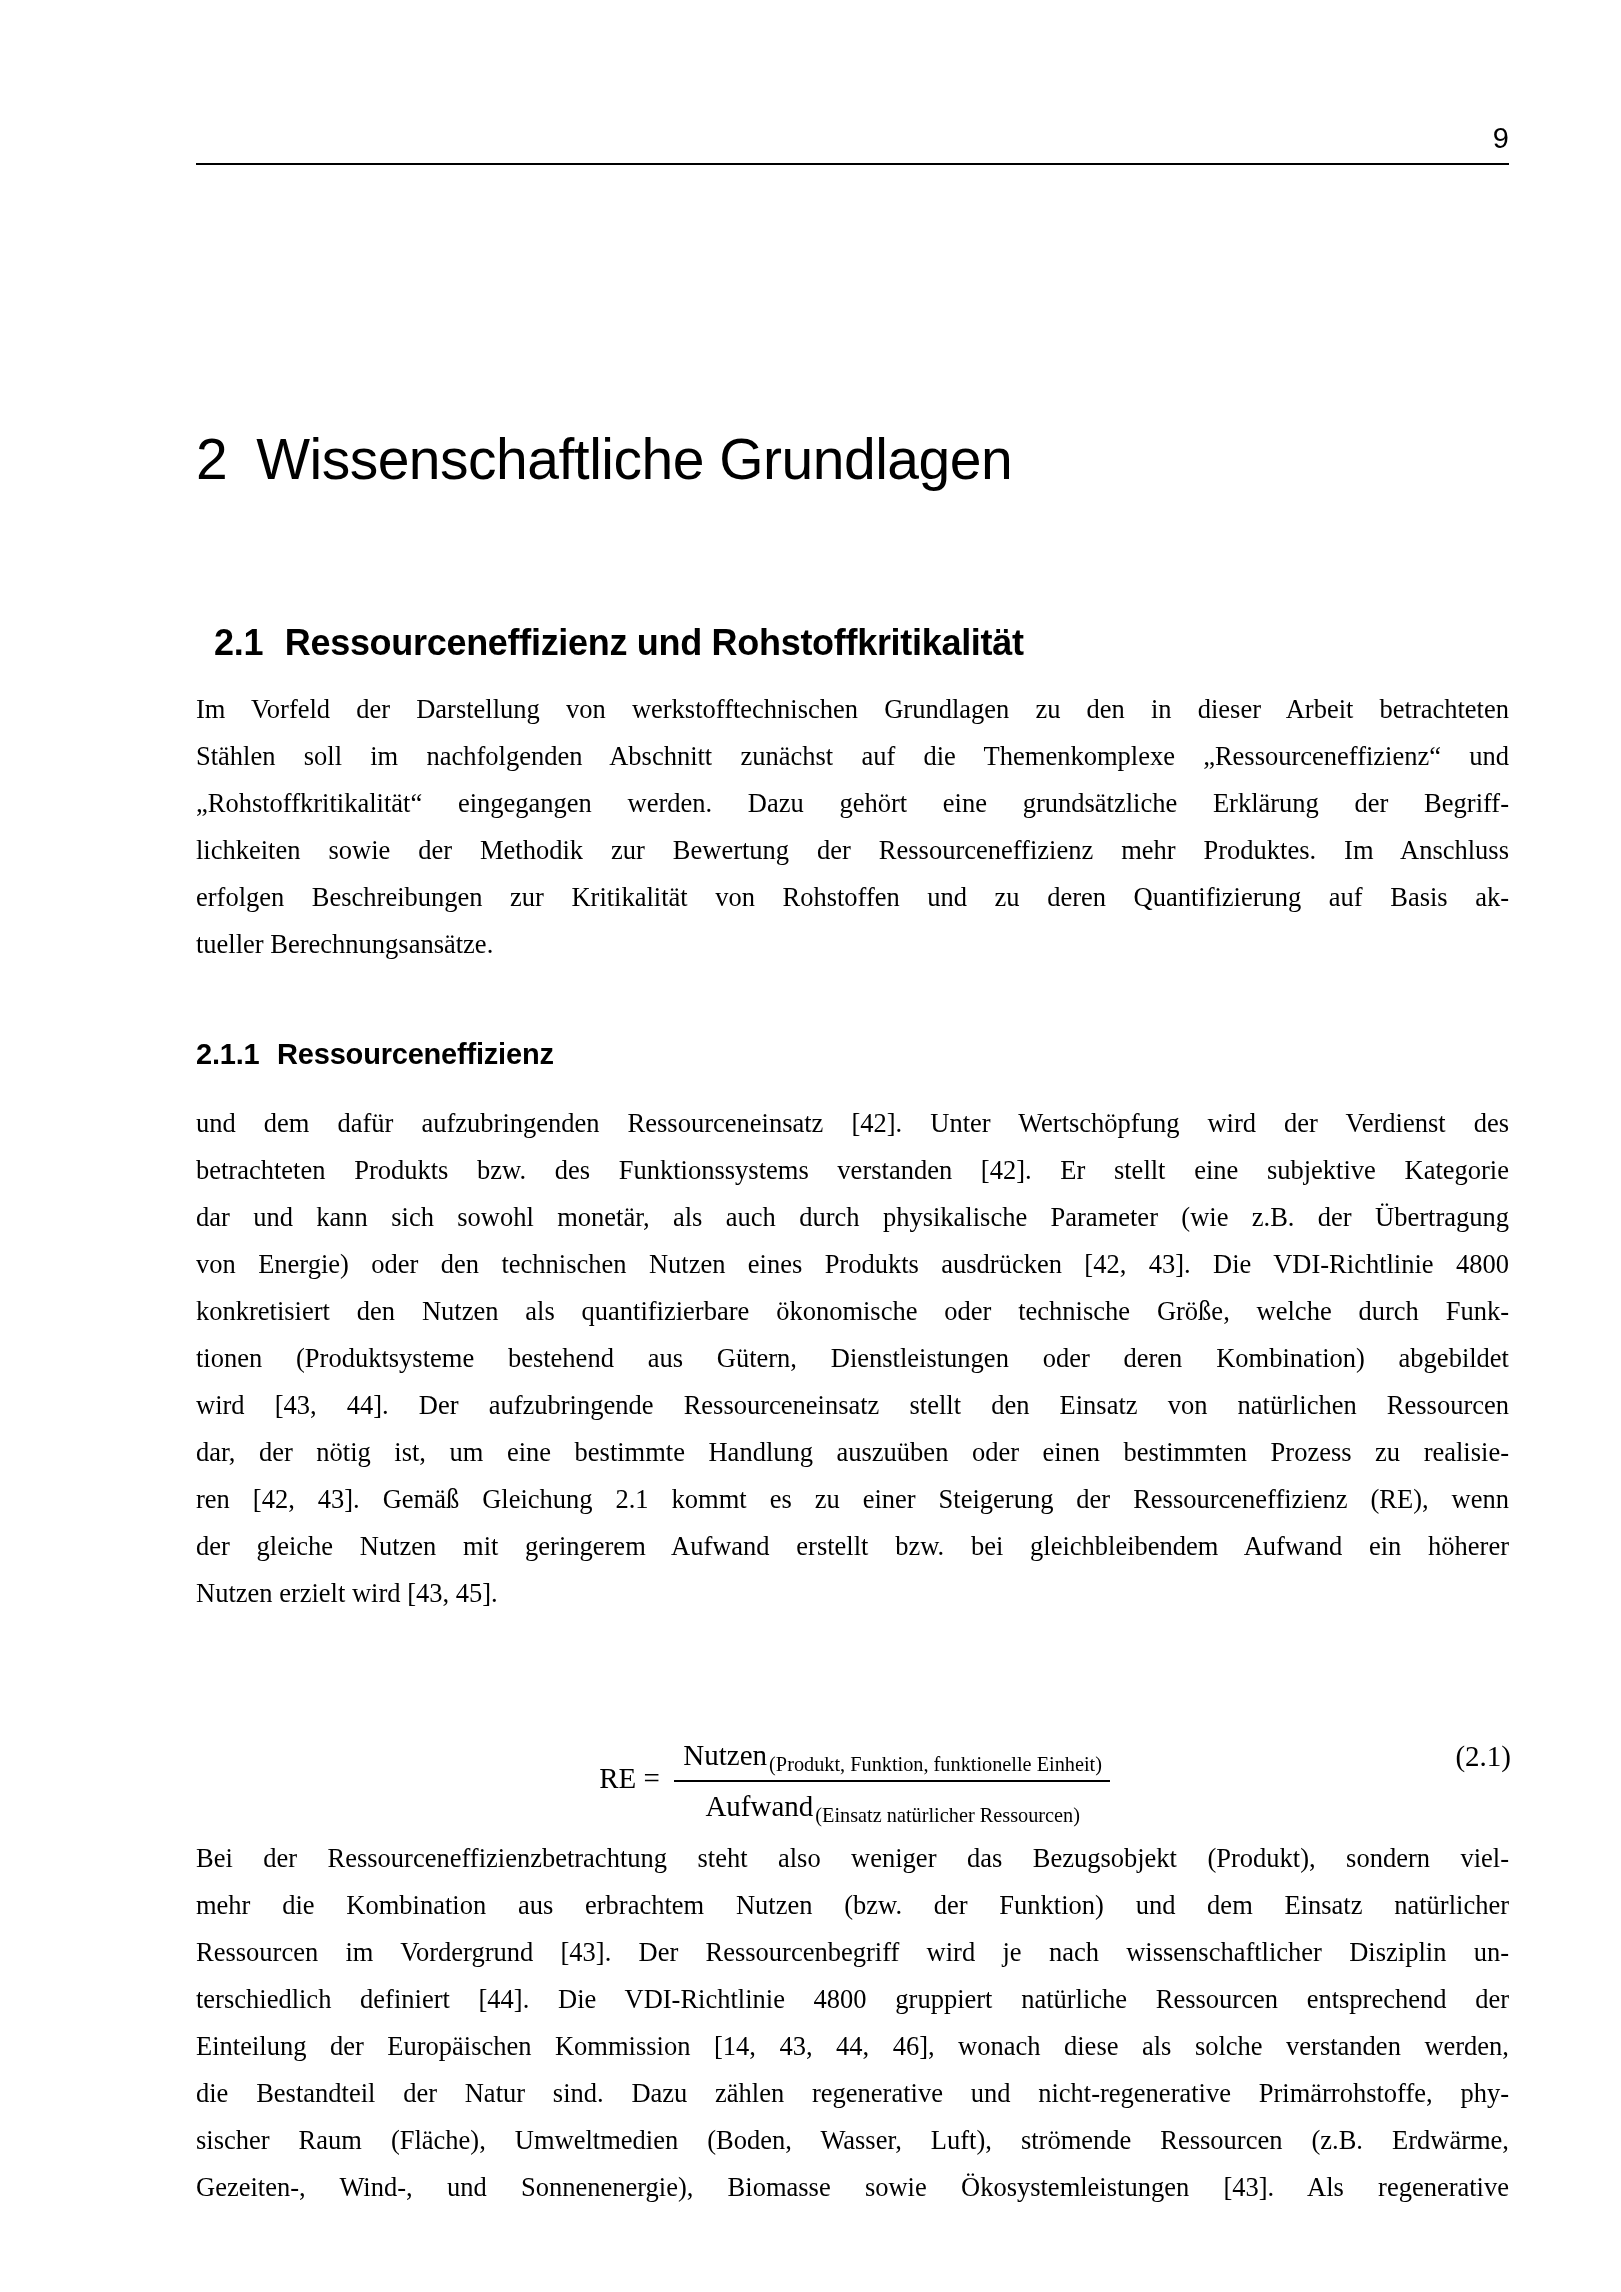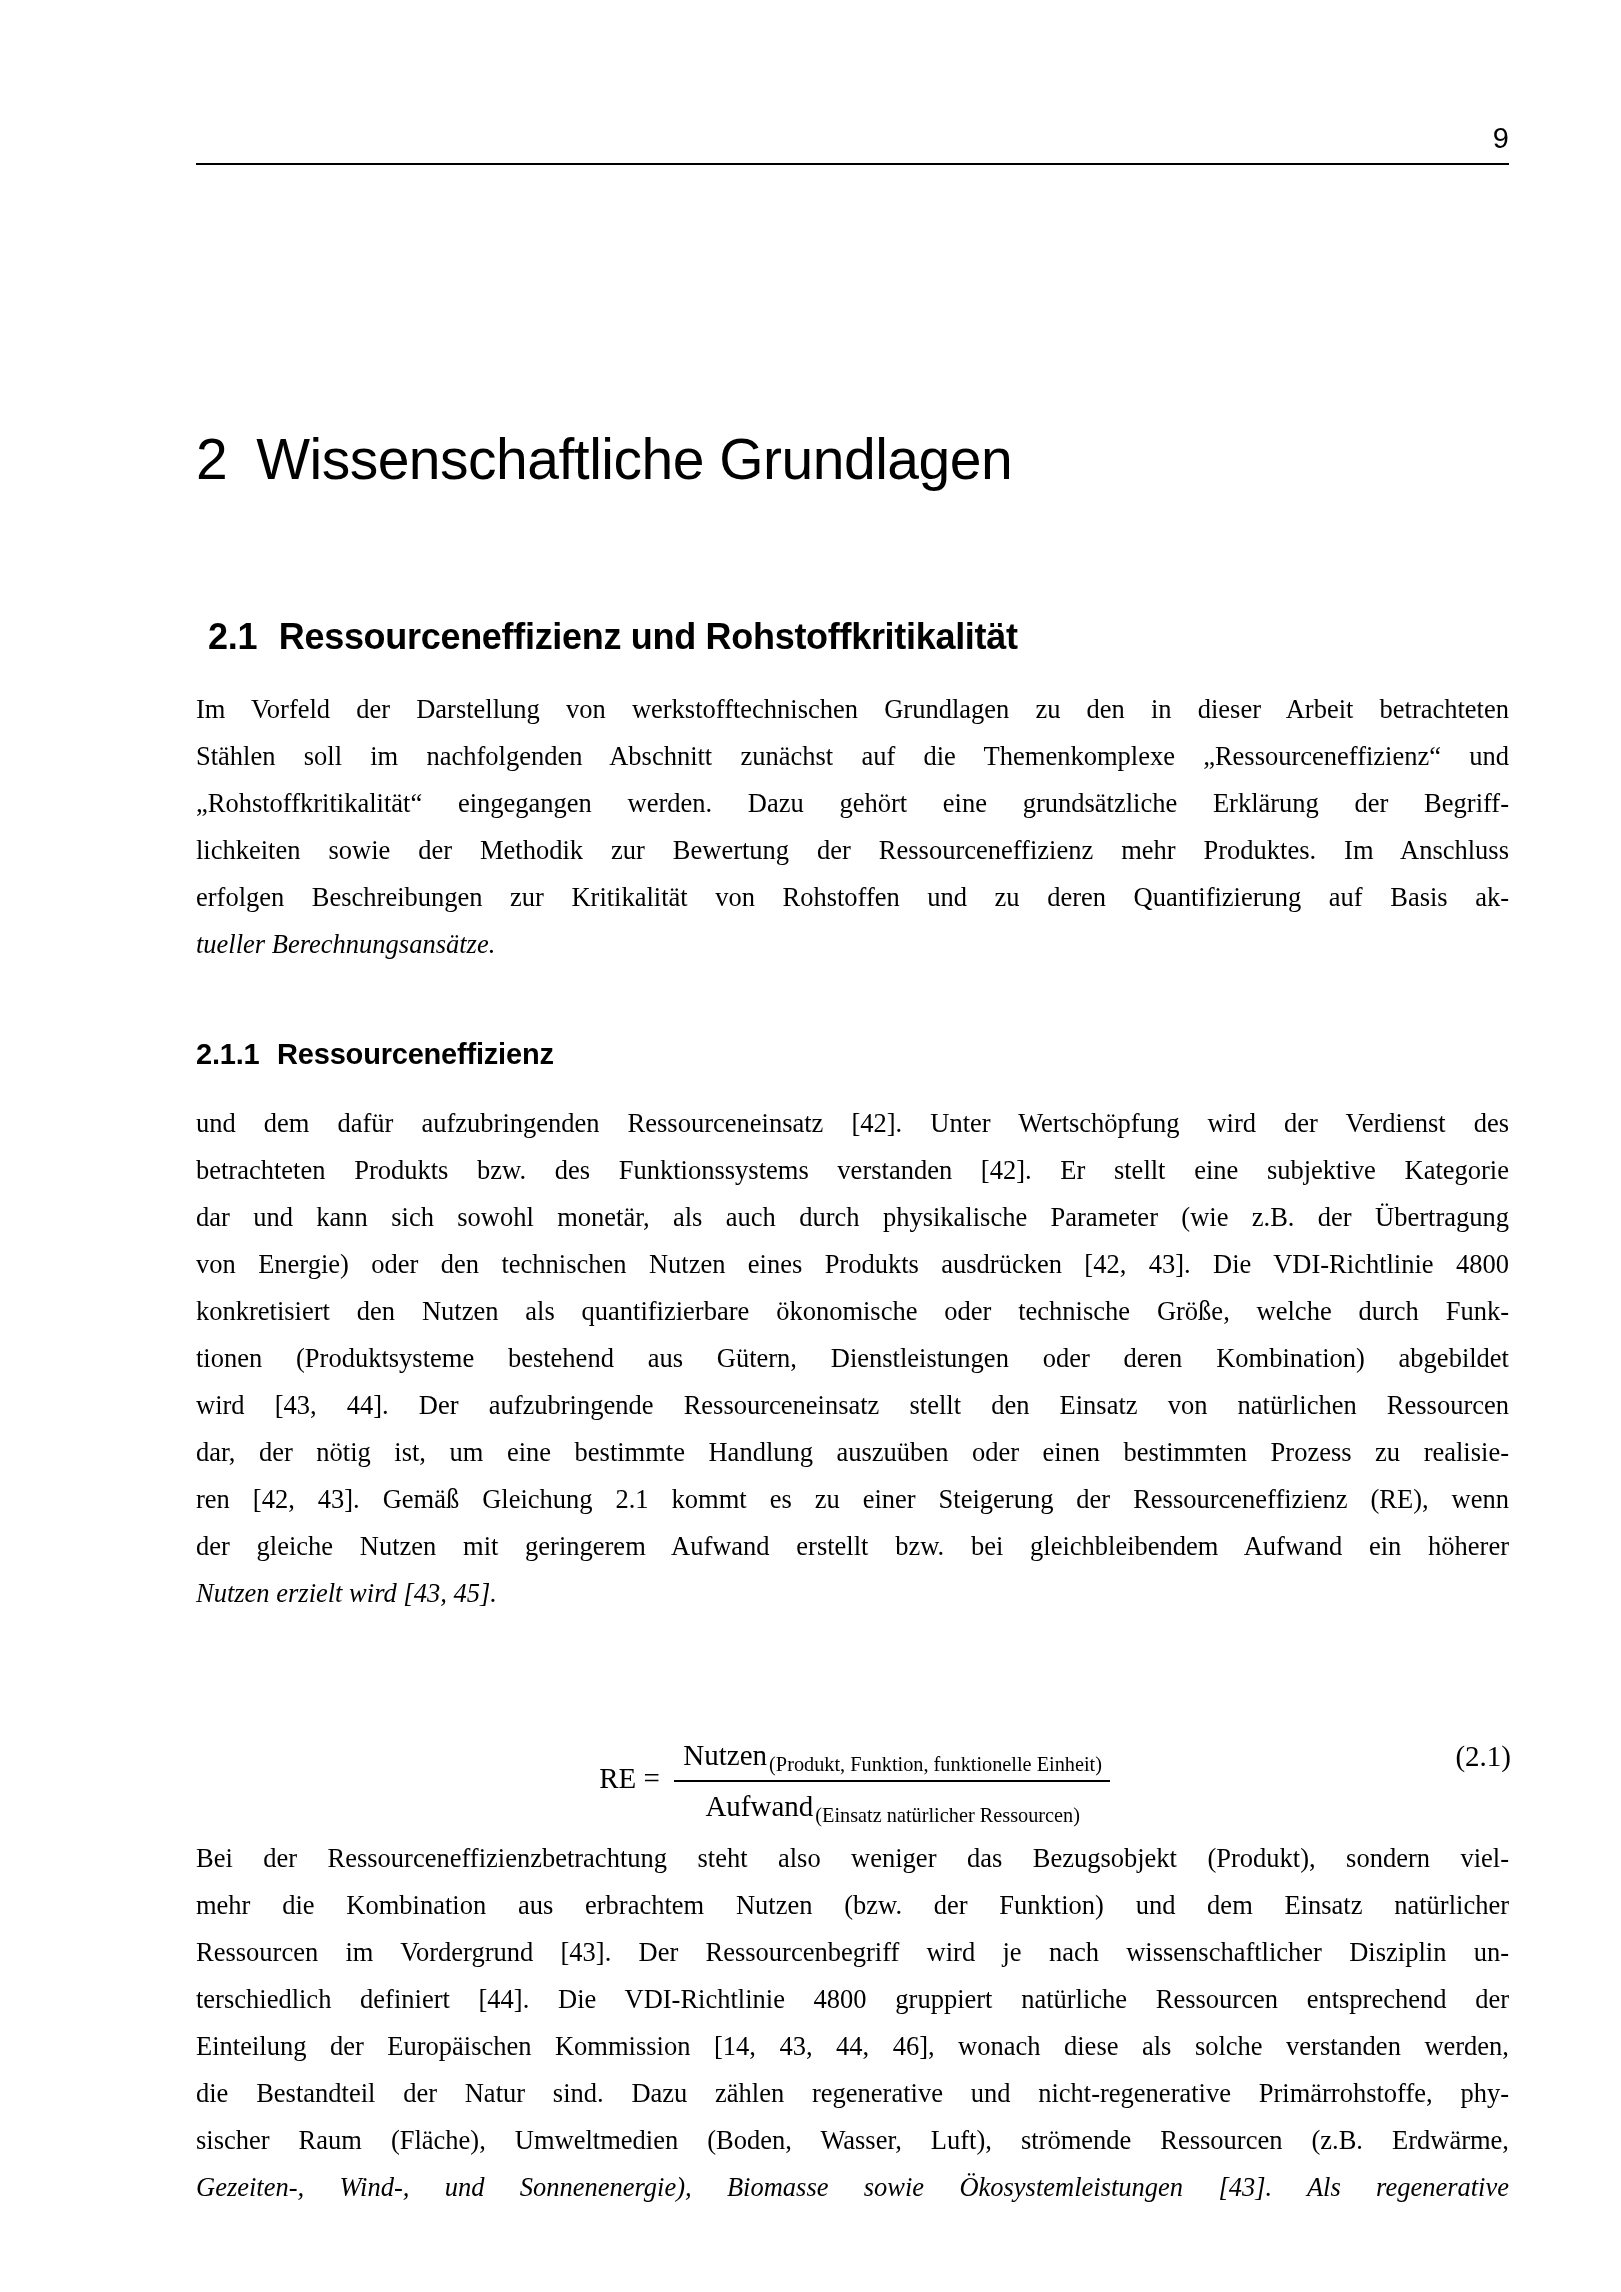--- a/index.html
+++ b/index.html
@@ -44,21 +44,21 @@
     line-height: 61px;
     letter-spacing: -0.5px;
     white-space: nowrap;
   }
   .chapter .hnum { margin-right: 29px; }
 
   .section {
     position: absolute;
     left: 196px;
     top: 604px;
-    margin: 12px;
+    margin: 18px;
     font-family: "Liberation Sans", sans-serif;
     font-weight: 700;
     font-size: 36px;
     line-height: 41px;
     letter-spacing: -0.3px;
     white-space: nowrap;
   }
   .section .hnum { margin-right: 21.6px; }
 
   .subsection {
@@ -80,21 +80,21 @@
     position: absolute;
     left: 196px;
     width: 1313px;
     font-size: 26.5px;
     line-height: 47px;
   }
   .para .line {
     text-align: justify;
     text-align-last: justify;
   }
-  .para .line.last { text-align-last: left; font-style: italic; }
+  .para .line.last { text-align-last: left; }
   .para.justify-all .line.last { text-align-last: justify; }
 
   .p1 { top: 686px; }
   .p2 { top: 1100px; }
   .p3 { top: 1835px; }
 
   
   .equation {
     position: absolute;
     left: 198px;

